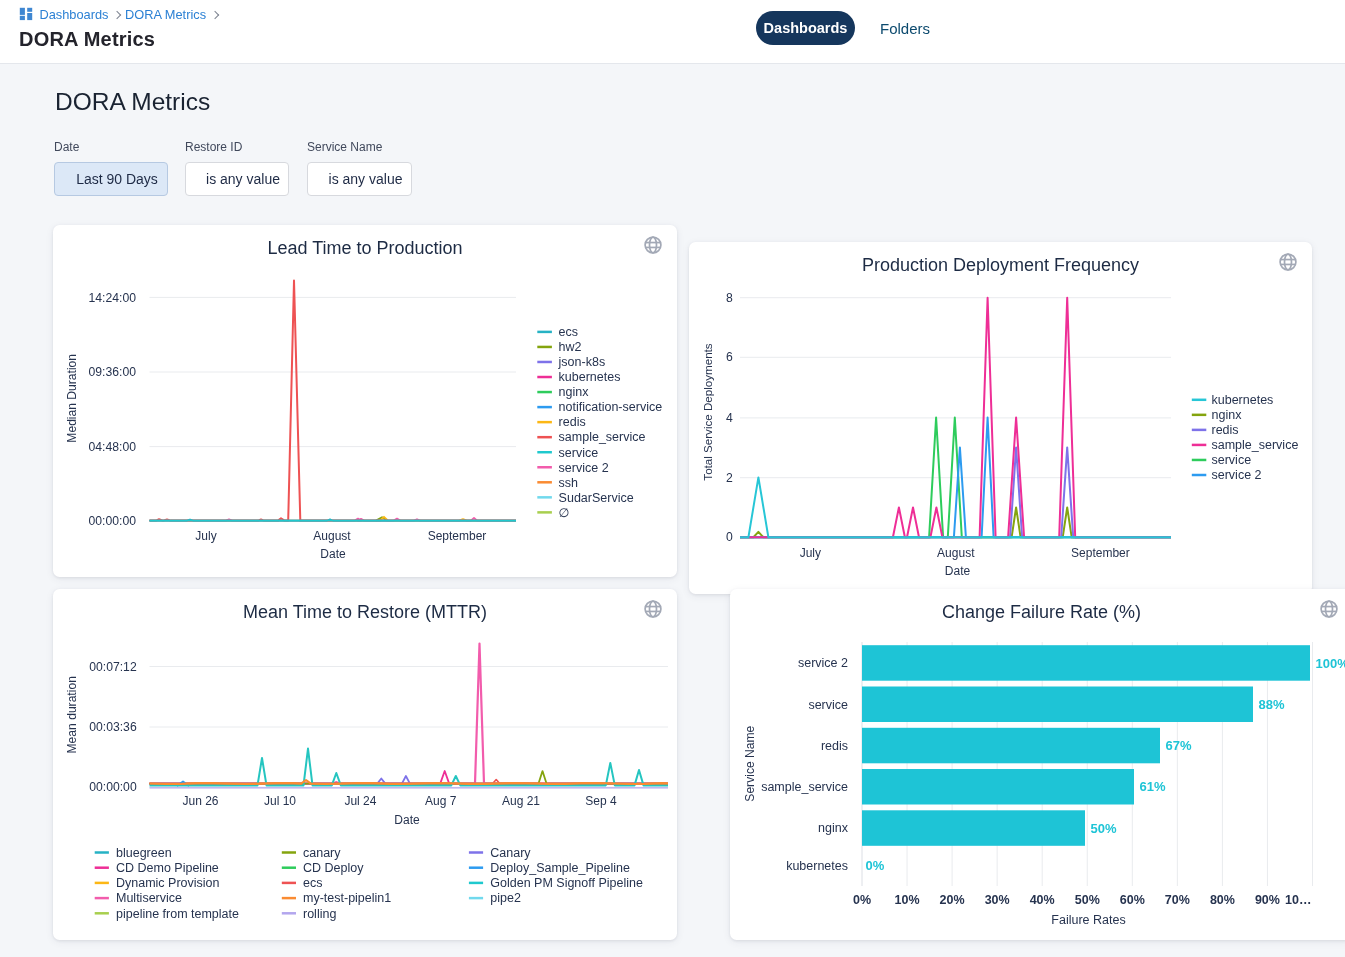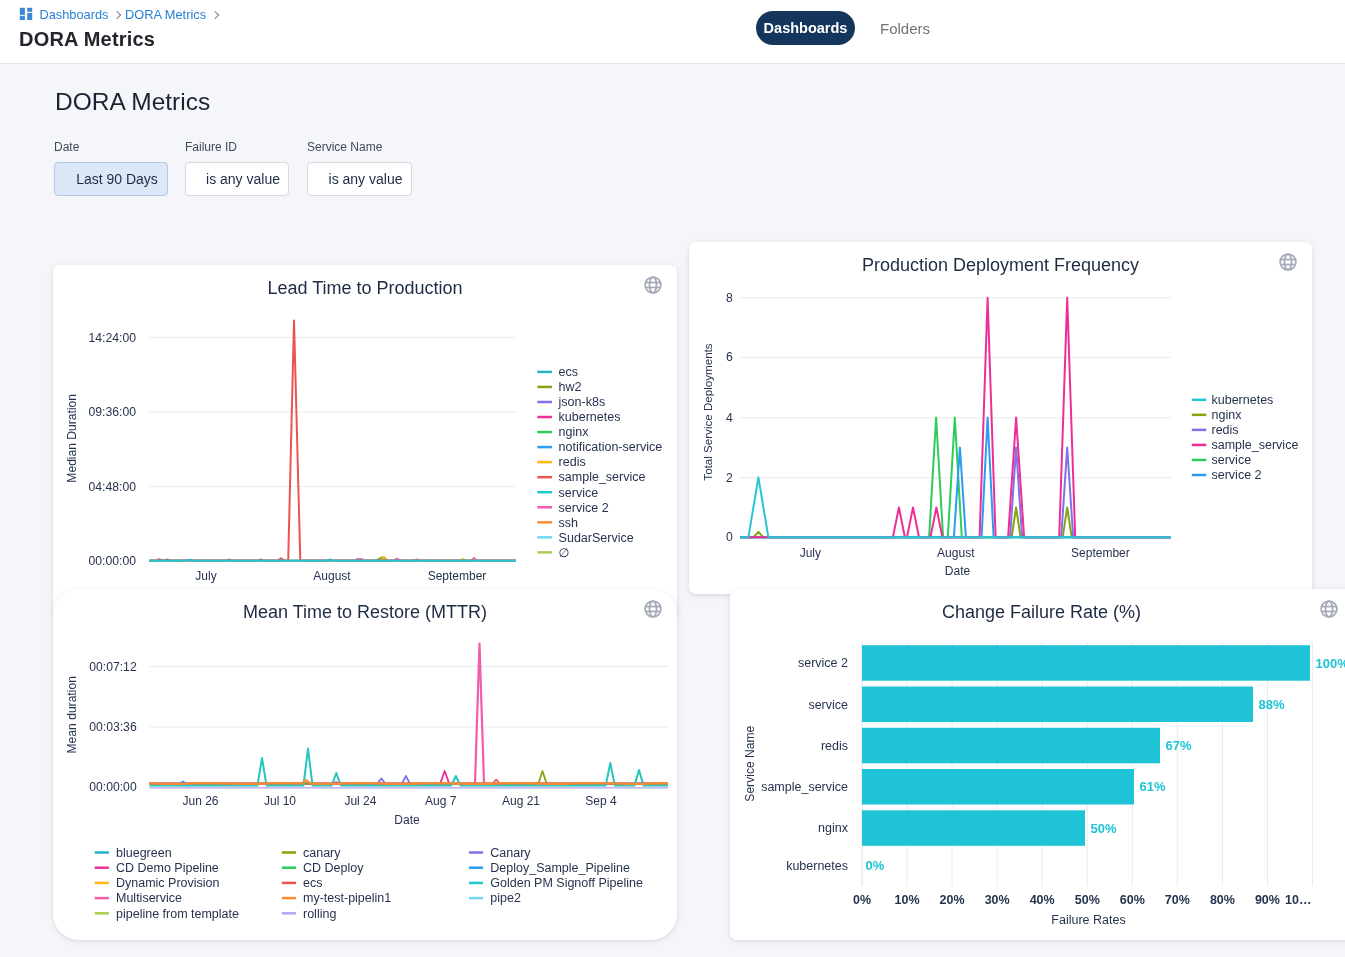--- a/index.html
+++ b/index.html
@@ -3,31 +3,31 @@
 <meta charset="utf-8">
 <style>
 * { margin:0; padding:0; box-sizing:border-box; }
 html,body { width:1345px; height:957px; font-family:"Liberation Sans", sans-serif; background:#f4f6f9; overflow:hidden; }
 #page { position:relative; width:1345px; height:957px;text-decoration:underline; }
 #hdr { position:absolute; left:0; top:0; width:1345px; height:64px; background:#fff; border-bottom:1px solid #e4e7ec; }
 .crumb { position:absolute; left:39.5px; top:7px; height:15px; font-size:12.8px; color:#2b80d4; display:flex; align-items:center; }
 .chev { width:6px; height:6px; border-top:1.7px solid #7d8390; border-right:1.7px solid #7d8390; transform:rotate(45deg); margin:0 5px 0 5.5px; display:inline-block; }
 #h1 { position:absolute; left:19px; top:28px; font-size:20px; font-weight:bold; color:#24242c; letter-spacing:0.2px; }
 #pill { position:absolute; left:756px; top:11px; width:99px; height:34px; background:#15365c; border-radius:17px; color:#fff; font-size:14.5px; font-weight:bold; text-align:center; line-height:34px; }
-#folders { position:absolute; left:880px; top:20px; font-size:15px; color:#737373; }
+#folders { position:absolute; left:880px; top:20px; font-size:15px; color:#0c4a6e; }
 #ctitle { position:absolute; left:55px; top:88px; font-size:24.5px; font-weight:normal; color:#1a2332; }
 .flabel { position:absolute; top:140px; font-size:12px; color:#41495c; }
 .fbtn { position:absolute; top:162px; height:34px; border-radius:4px; font-size:14px; color:#1e2a45; text-align:center; line-height:32px;padding-left:12px; }
 #fb1 { left:54px; width:114px; background:#dce8f7; border:1px solid #b6c9e2; }
 #fb2 { left:185px; width:104px; background:#fff; border:1px solid #d7d9de; }
 #fb3 { left:307px; width:105px; background:#fff; border:1px solid #d7d9de; }
 .card { position:absolute; background:#fff; border-radius:6.5px; box-shadow:0 1px 3px rgba(50,60,80,.10), 0 2px 8px rgba(50,60,80,.07); }
-#c1 { left:53px; top:225px; width:624px; height:352px;margin-top:40px; }
+#c1 { left:53px; top:225px; width:624px; height:352px; }
 #c2 { left:689px; top:242px; width:623px; height:352px; }
-#c3 { left:53px; top:589px; width:624px; height:351px;border-radius:26px; }
+#c3 { left:53px; top:589px; width:624px; height:351px; }
 #c4 { left:689px; top:589px; width:623px; height:351px;margin-left:41px; }
 .card svg { position:absolute; left:0; top:0; }
 </style>
 </head>
 <body>
 <div id="page">
   <div id="hdr">
     <svg width="36" height="24" style="position:absolute;left:0;top:0">
       <rect x="19.8" y="7.8" width="5.1" height="7.1" fill="#3f87d2"></rect>
       <rect x="27.2" y="7.8" width="5" height="4" fill="#3f87d2"></rect>
@@ -39,21 +39,21 @@
         <span class="chev"></span>
         <span>DORA Metrics</span>
         <span class="chev"></span>
       </div>
     <div id="h1">DORA Metrics</div>
     <div id="pill">Dashboards</div>
     <div id="folders">Folders</div>
   </div>
   <div id="ctitle">DORA Metrics</div>
   <div class="flabel" style="left:54px">Date</div>
-  <div class="flabel" style="left:185px">Failure ID</div>
+  <div class="flabel" style="left:185px">Restore ID</div>
   <div class="flabel" style="left:307px">Service Name</div>
   <div class="fbtn" id="fb1">Last 90 Days</div>
   <div class="fbtn" id="fb2">is any value</div>
   <div class="fbtn" id="fb3">is any value</div>
 
   <div class="card" id="c1">
       <svg width="624" height="352" id="svg1">
         <text x="312" y="29" font-size="18" fill="#1d2b44" text-anchor="middle">Lead Time to Production</text>
         <g stroke="#a3a9b6" stroke-width="1.7" fill="none">
           <circle cx="600" cy="20" r="7.9"></circle>

